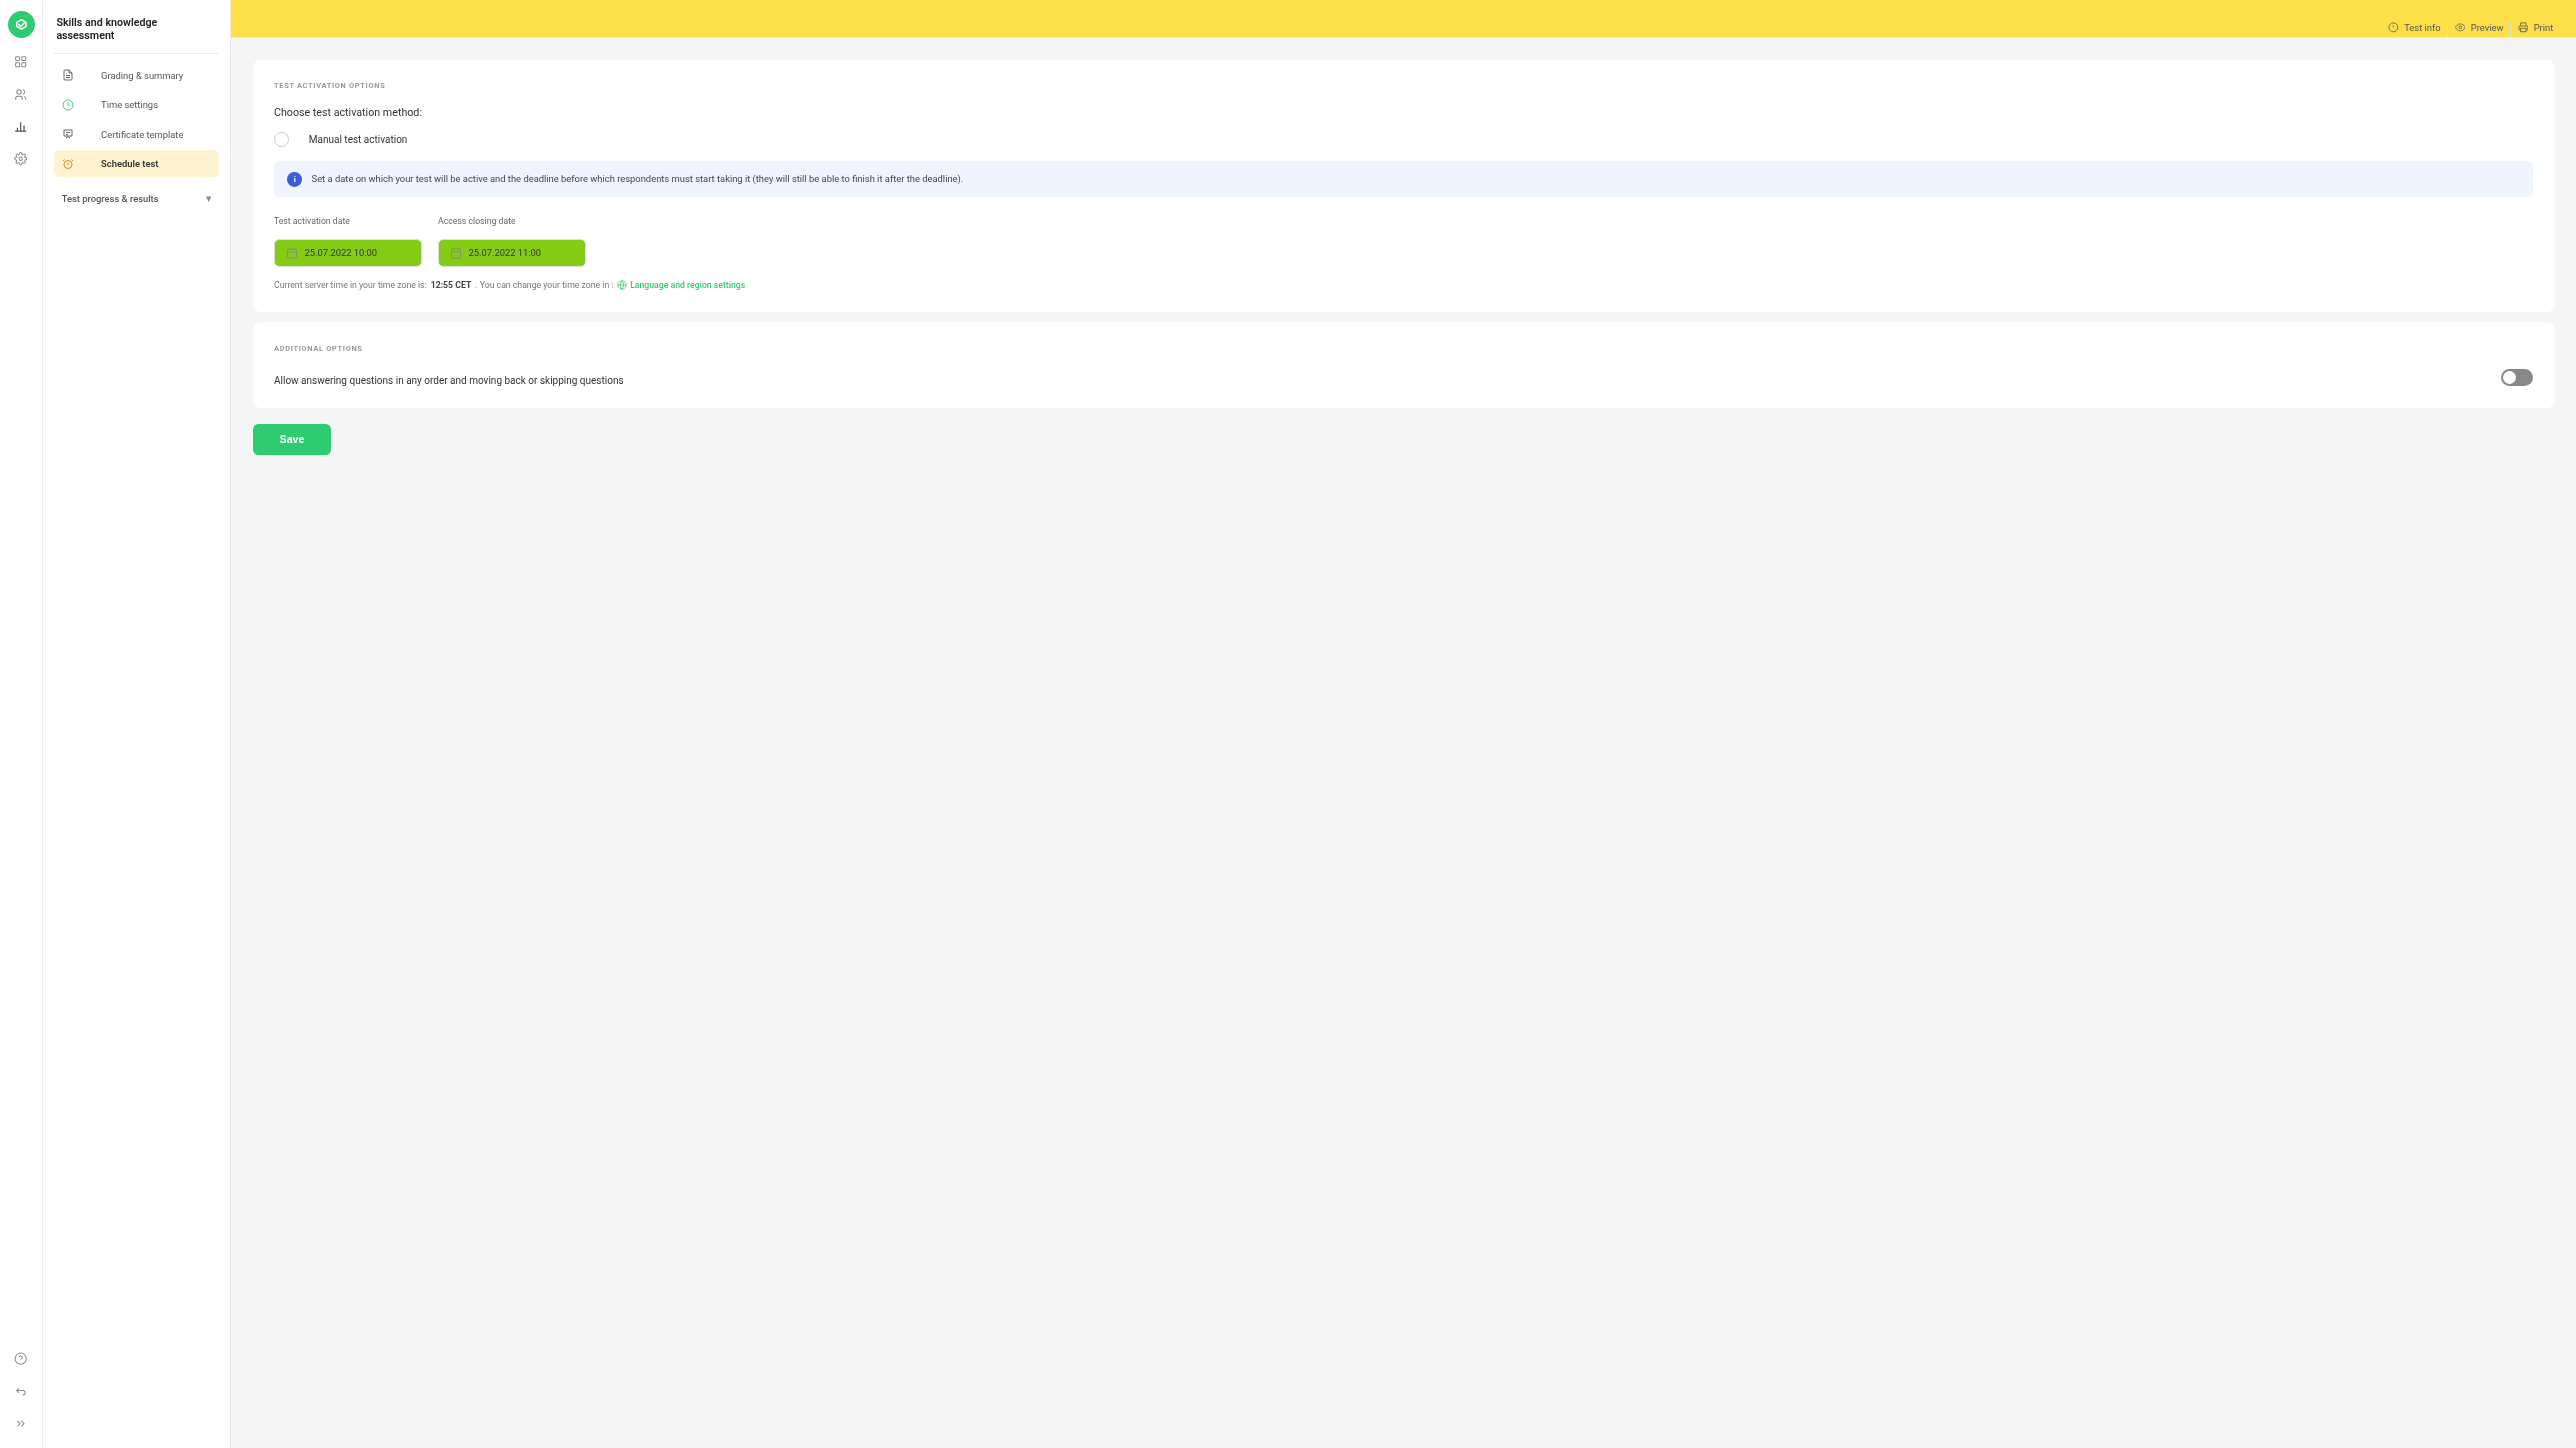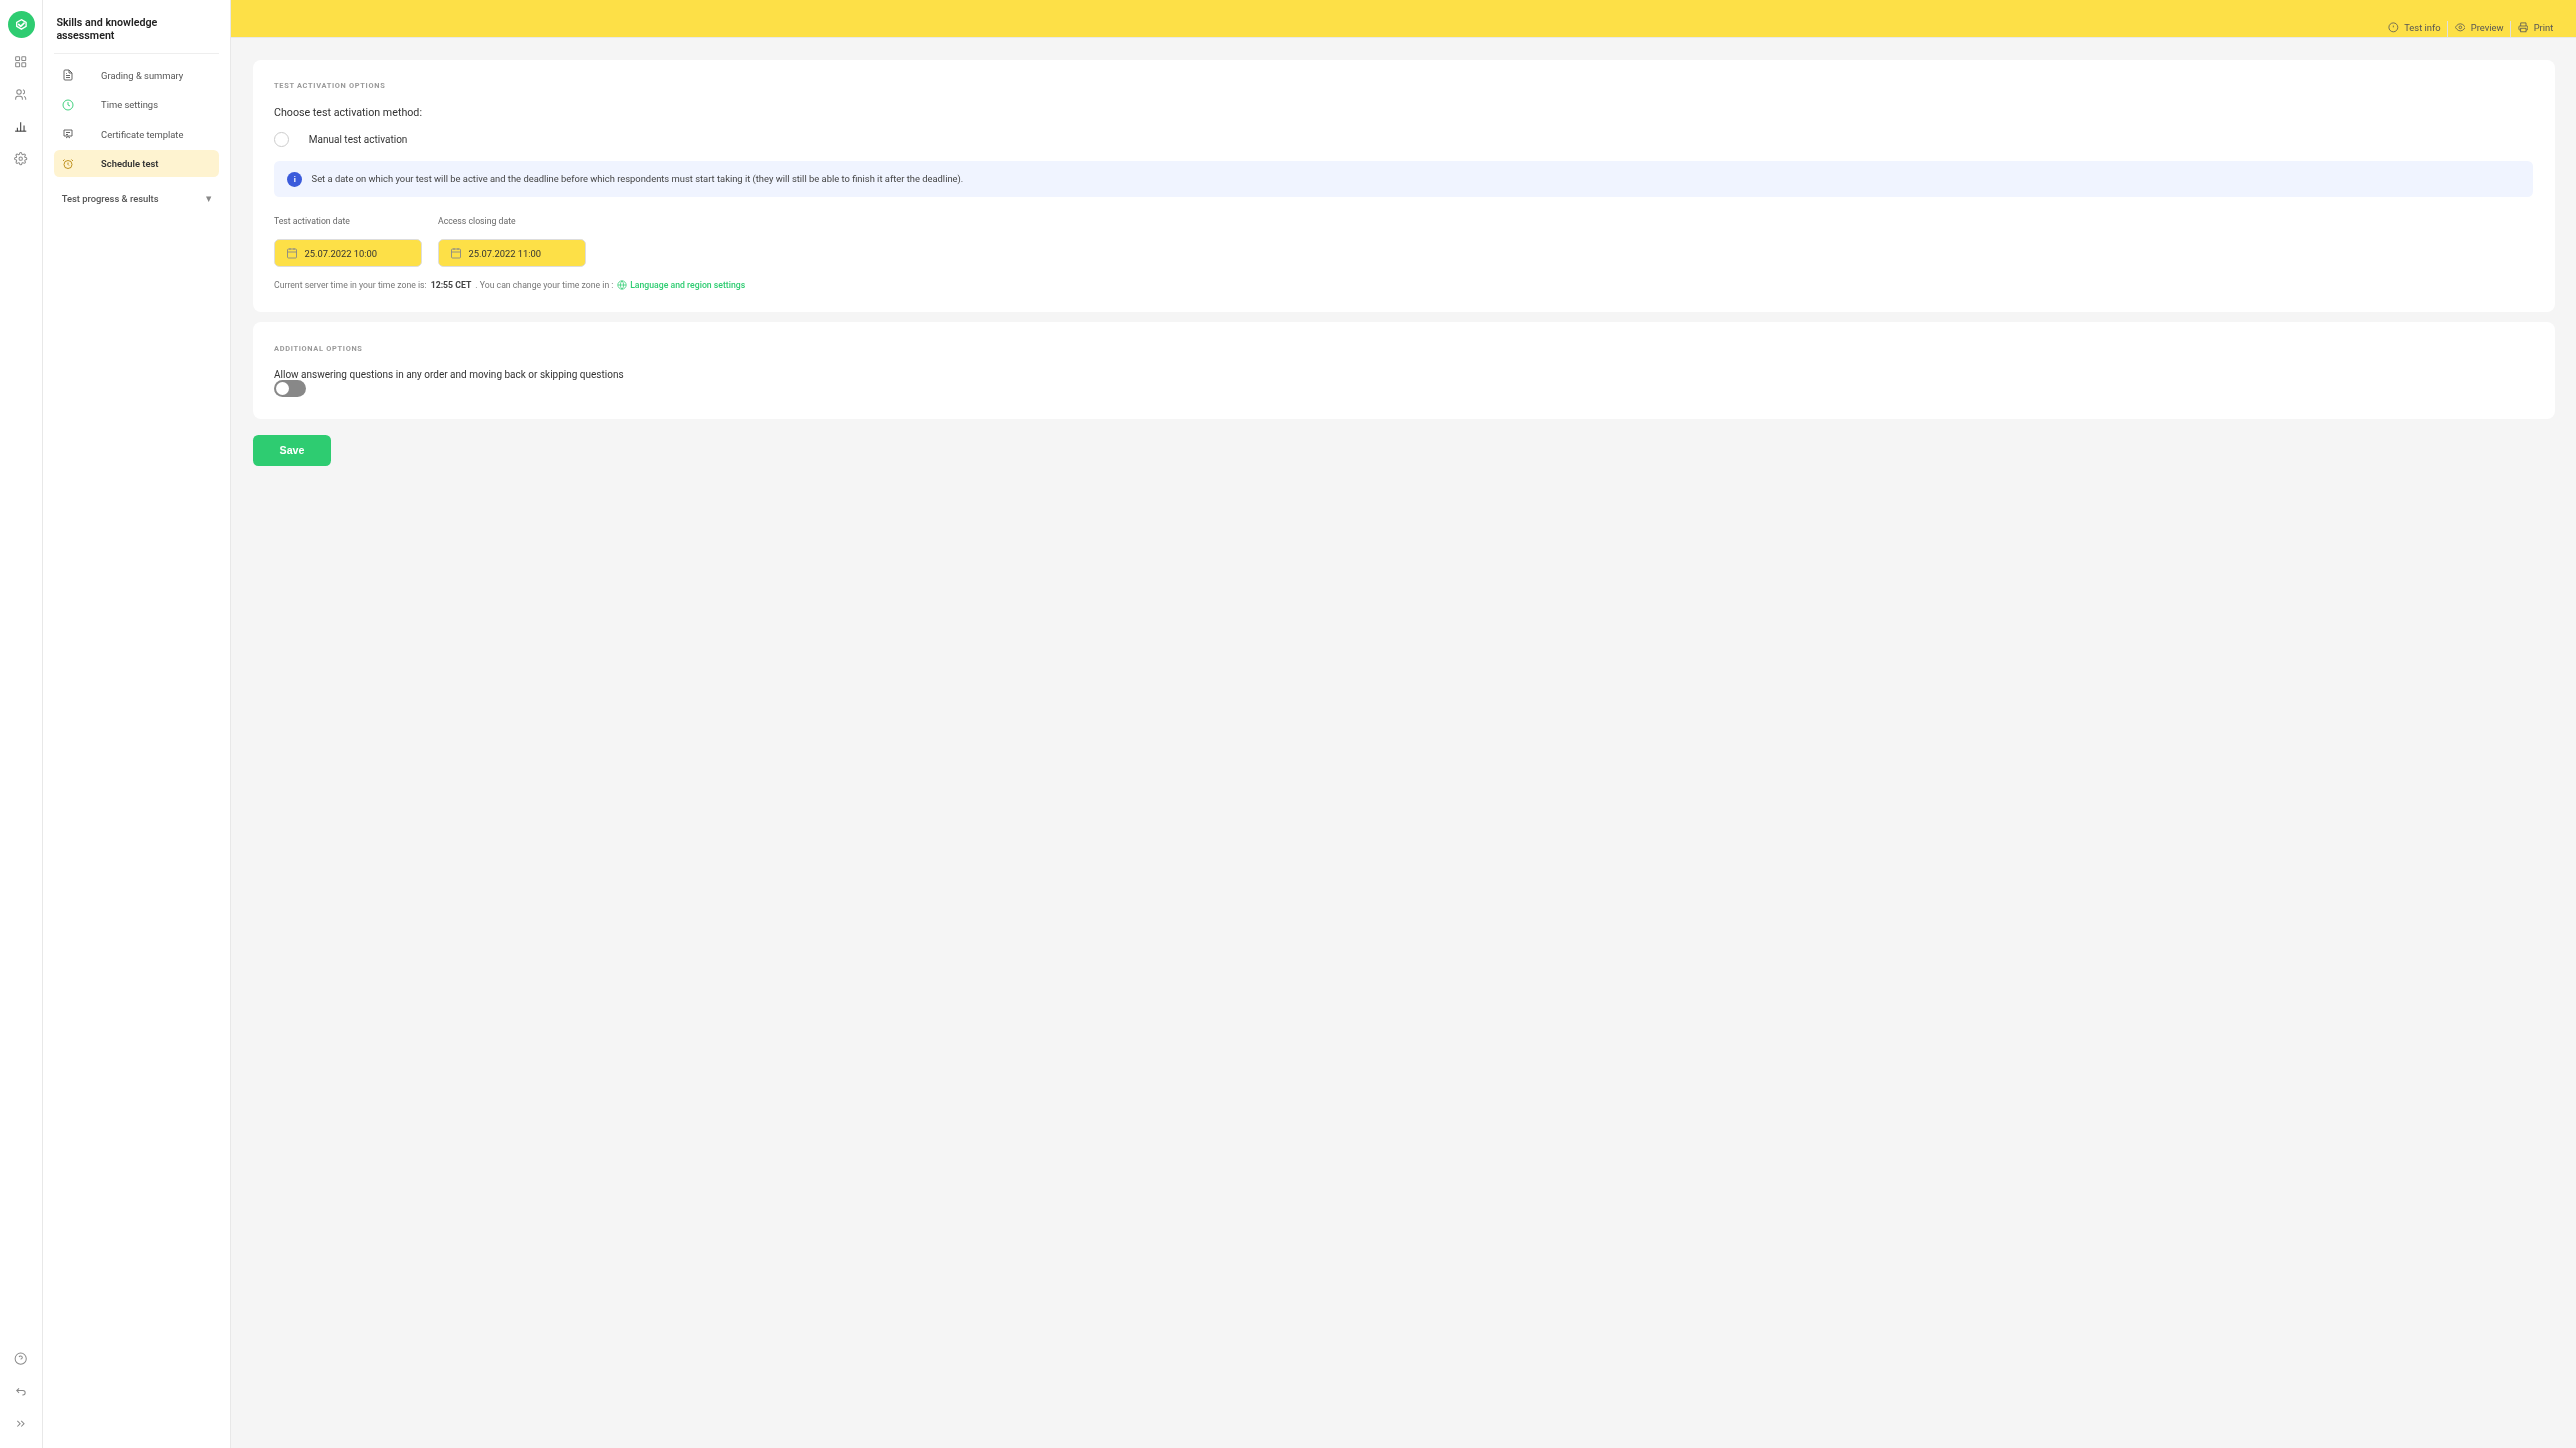--- a/index.html
+++ b/index.html
@@ -253,26 +253,25 @@
       display: flex;
       flex-direction: column;
       gap: 13px;
     }
     .date-field-label {
       font-size: 8.7px;
       color: #666;
     }
     .date-field-input {
       display: flex;
-      align-items: center;
       gap: 6.7px;
       border: 1px solid #ddd;
       border-radius: 5.4px;
       padding: 6.7px 10.7px;
-      background: #fde047;
+      background: #84cc16;
       cursor: pointer;
       min-width: 148px;
     }
     .date-field-value {
       font-size: 9.4px;
       color: #333;
     }
     .calendar-icon {
       color: #888;
     }
@@ -300,23 +299,22 @@
 
     
     .additional-options-card {
       background: #fff;
       border-radius: 8px;
       padding: 21.5px;
       margin-bottom: 10.7px;
     }
     .toggle-row {
       display: flex;
-      align-items: flex-start;
+      align-items: flex-end;
       justify-content: space-between;
-      flex-direction: column;
     }
     .toggle-label {
       font-size: 10px;
       color: #333;
     }
     .toggle-switch {
       width: 32px;
       height: 17.4px;
       background: #888;
       border-radius: 8.7px;

